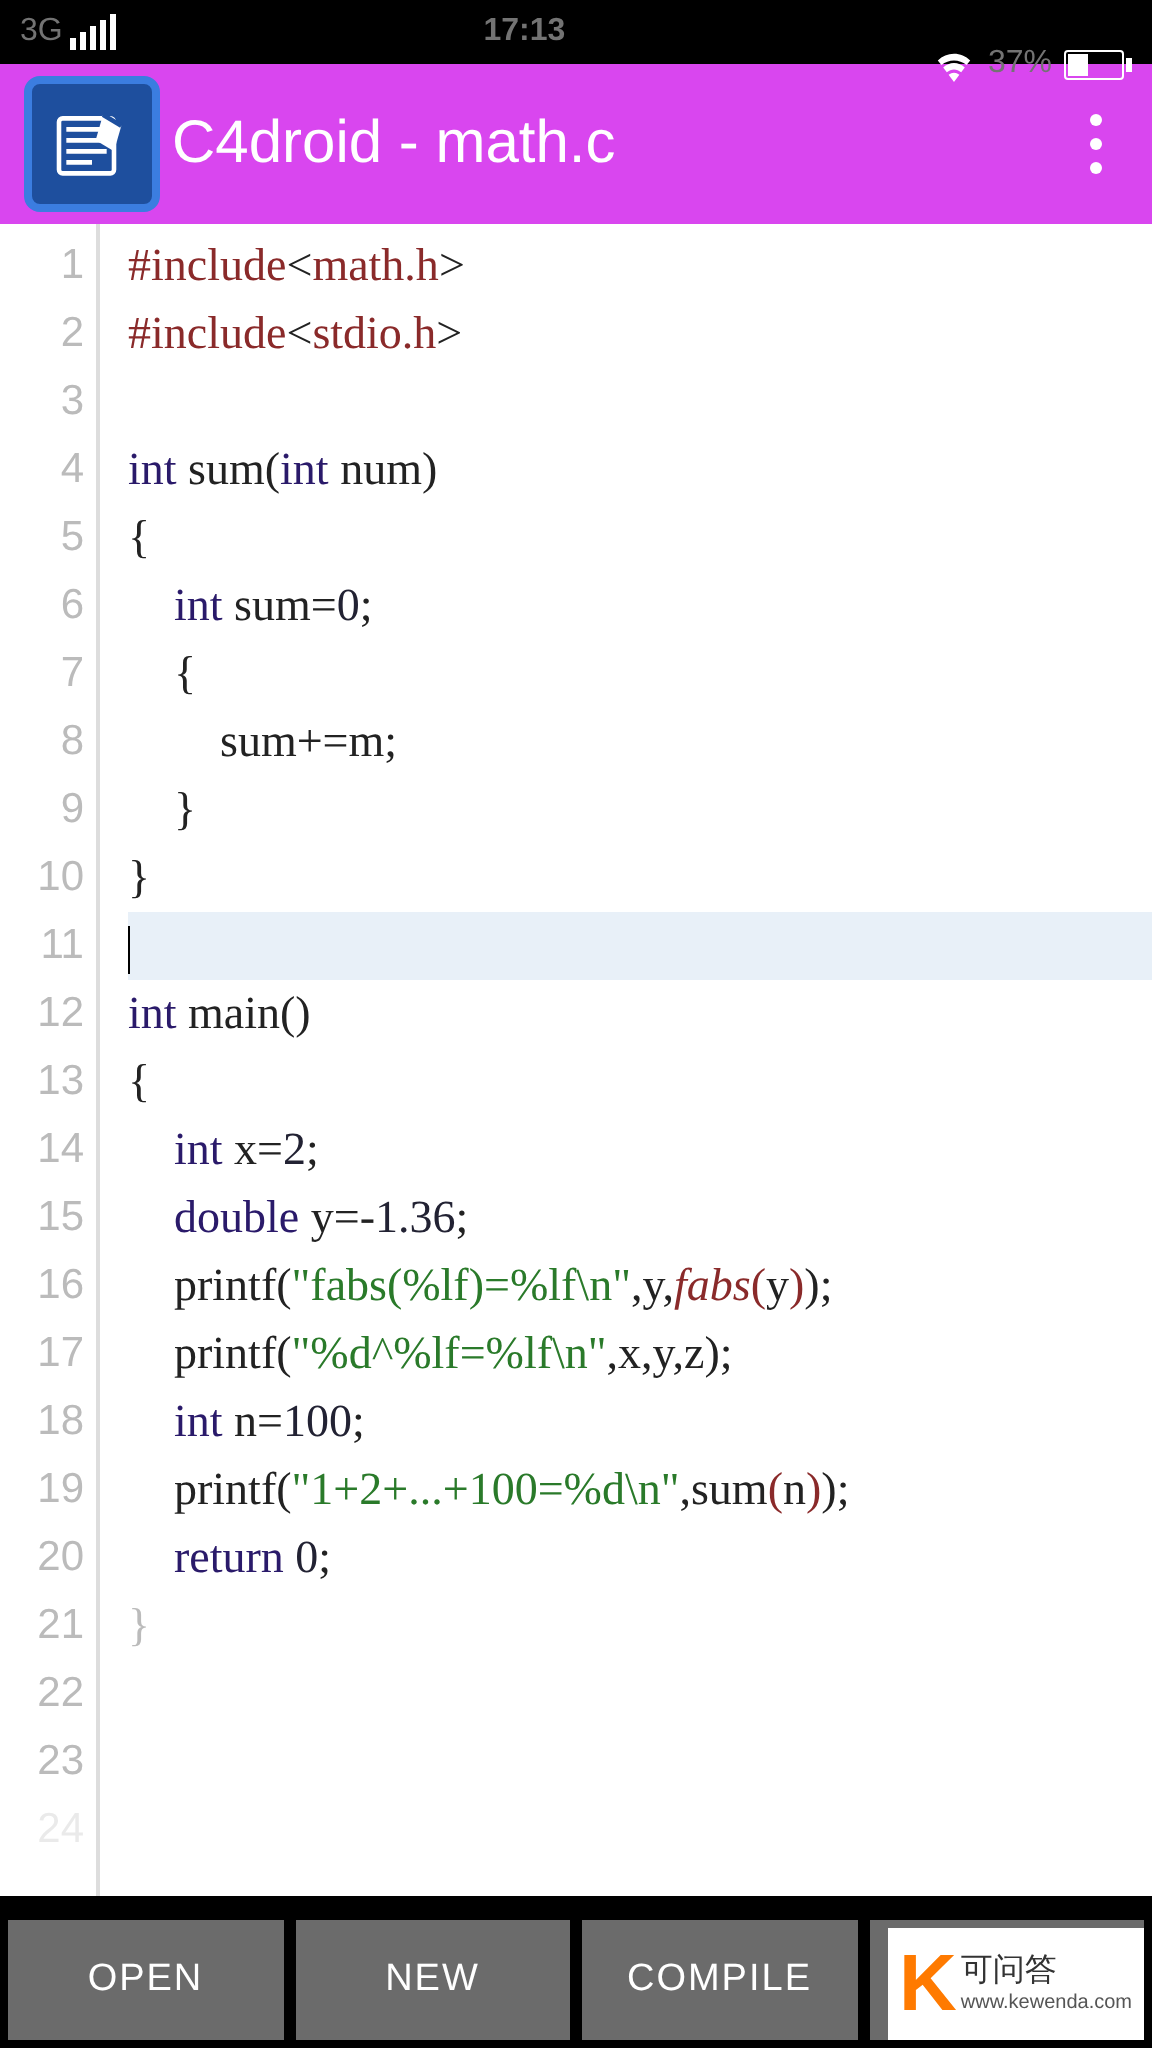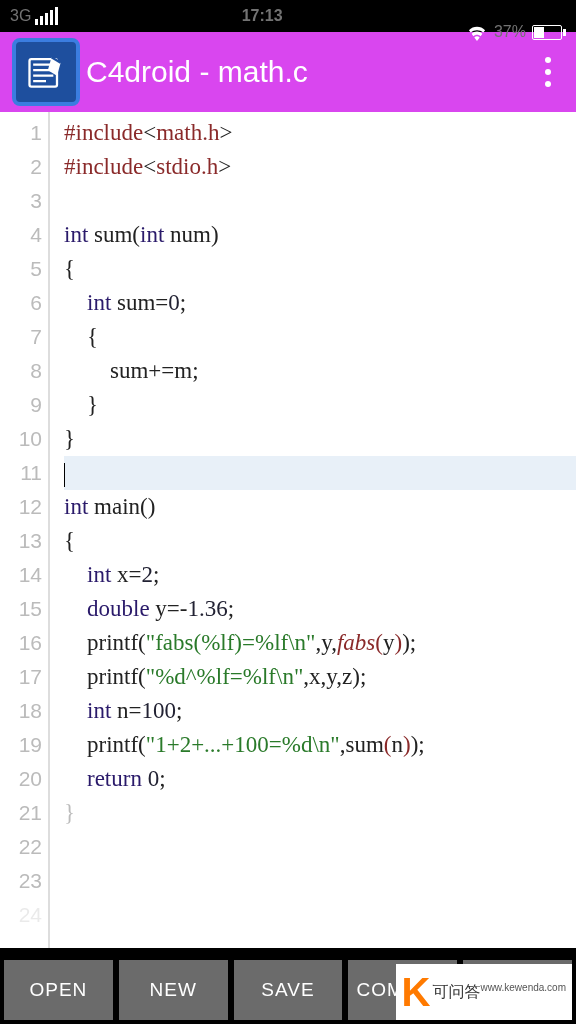--- a/index.html
+++ b/index.html
@@ -31,21 +31,21 @@
   .pre { color: #8a2a2a; text-align: center; }
   .str { color: #2a7a2a; }
   .num { color: #223; }
   .op { color: #222; }
   .par { color: #8a2a2a; }
   .fn { color: #8a2a2a; font-style: italic; }
   .bottombar { position: absolute; bottom: 0; left: 0; right: 0; height: 68px; display: flex; gap: 6px; padding: 4px; background: #000; }
   .bottombar button { flex: 1; background: #6b6b6b; color: #fff; border: none; font-size: 19px; font-weight: 500; letter-spacing: 1px; }
   .watermark { position: absolute; right: 4px; bottom: 4px; background: #fff; padding: 4px 6px; display: flex; align-items: center; height: 56px; }
   .watermark .K { font-size: 40px; font-weight: bold; color: #ff7a00; font-family: sans-serif; line-height: 1; }
-  .watermark .txt { display: flex; flex-direction: row; font-size: 10px; color: #555; margin-left: 2px; line-height: 1.2; }
+  .watermark .txt { display: flex; flex-direction: column; font-size: 10px; color: #555; margin-left: 2px; line-height: 1.2; }
   .watermark .txt .big { font-size: 16px; color: #333; }
   .cursor { display:inline-block; width:1px; height:24px; background:#000; vertical-align:middle; }
 </style>
 </head>
 <body>
 
 <div class="statusbar">
   <div class="left">
     <span>3G</span>
     <span class="signal">
@@ -138,21 +138,20 @@
       <div class="row"><span class="op">    </span><span class="kw">int</span><span class="op"> n=</span><span class="num">100</span><span class="op">;</span></div>
       <div class="row"><span class="op">    printf(</span><span class="str">"1+2+...+100=%d\n"</span><span class="op">,sum</span><span class="par">(</span><span class="op">n</span><span class="par">)</span><span class="op">);</span></div>
       <div class="row"><span class="op">    </span><span class="kw">return</span><span class="op"> </span><span class="num">0</span><span class="op">;</span></div>
       <div class="row" style="opacity: 0.3;"><span class="op">}</span></div>
     </div>
 </div>
 
 <div class="bottombar">
   <button>OPEN</button>
   <button>NEW</button>
-  <button>SAVE</button>
   <button>COMPILE</button>
   <button>RUN</button>
 </div>
 
 <div class="watermark">
   <span class="K">K</span>
   <span class="txt">
     <span class="big">可问答</span>
     <span>www.kewenda.com</span>
   </span>

